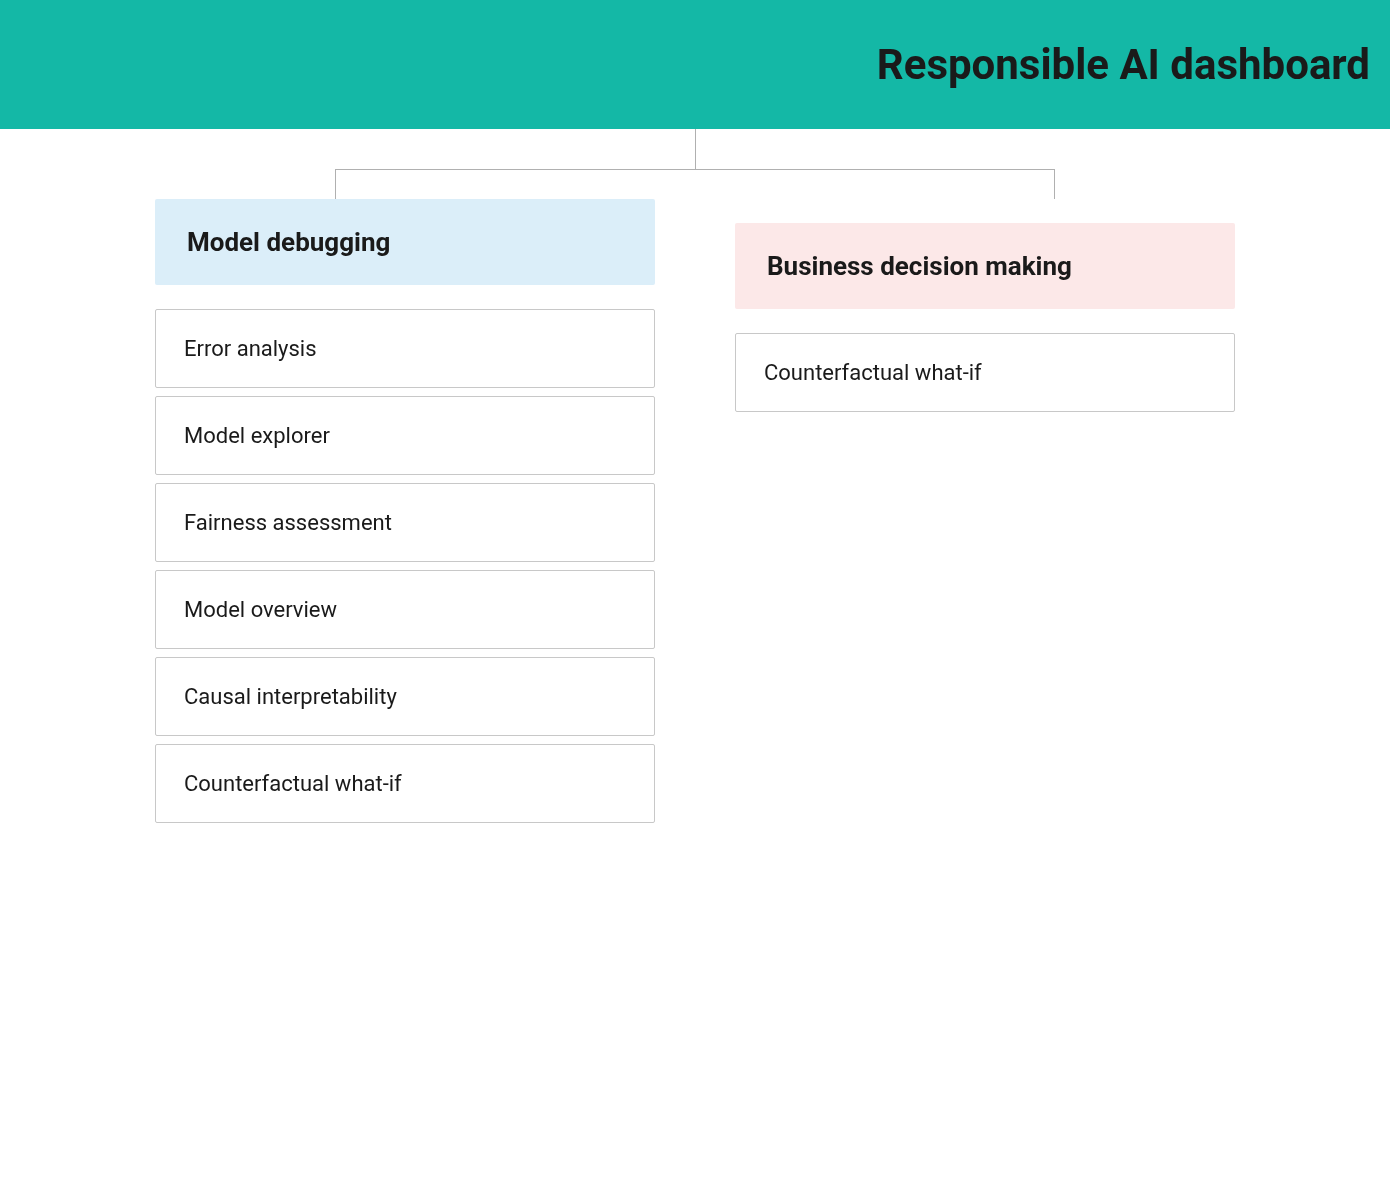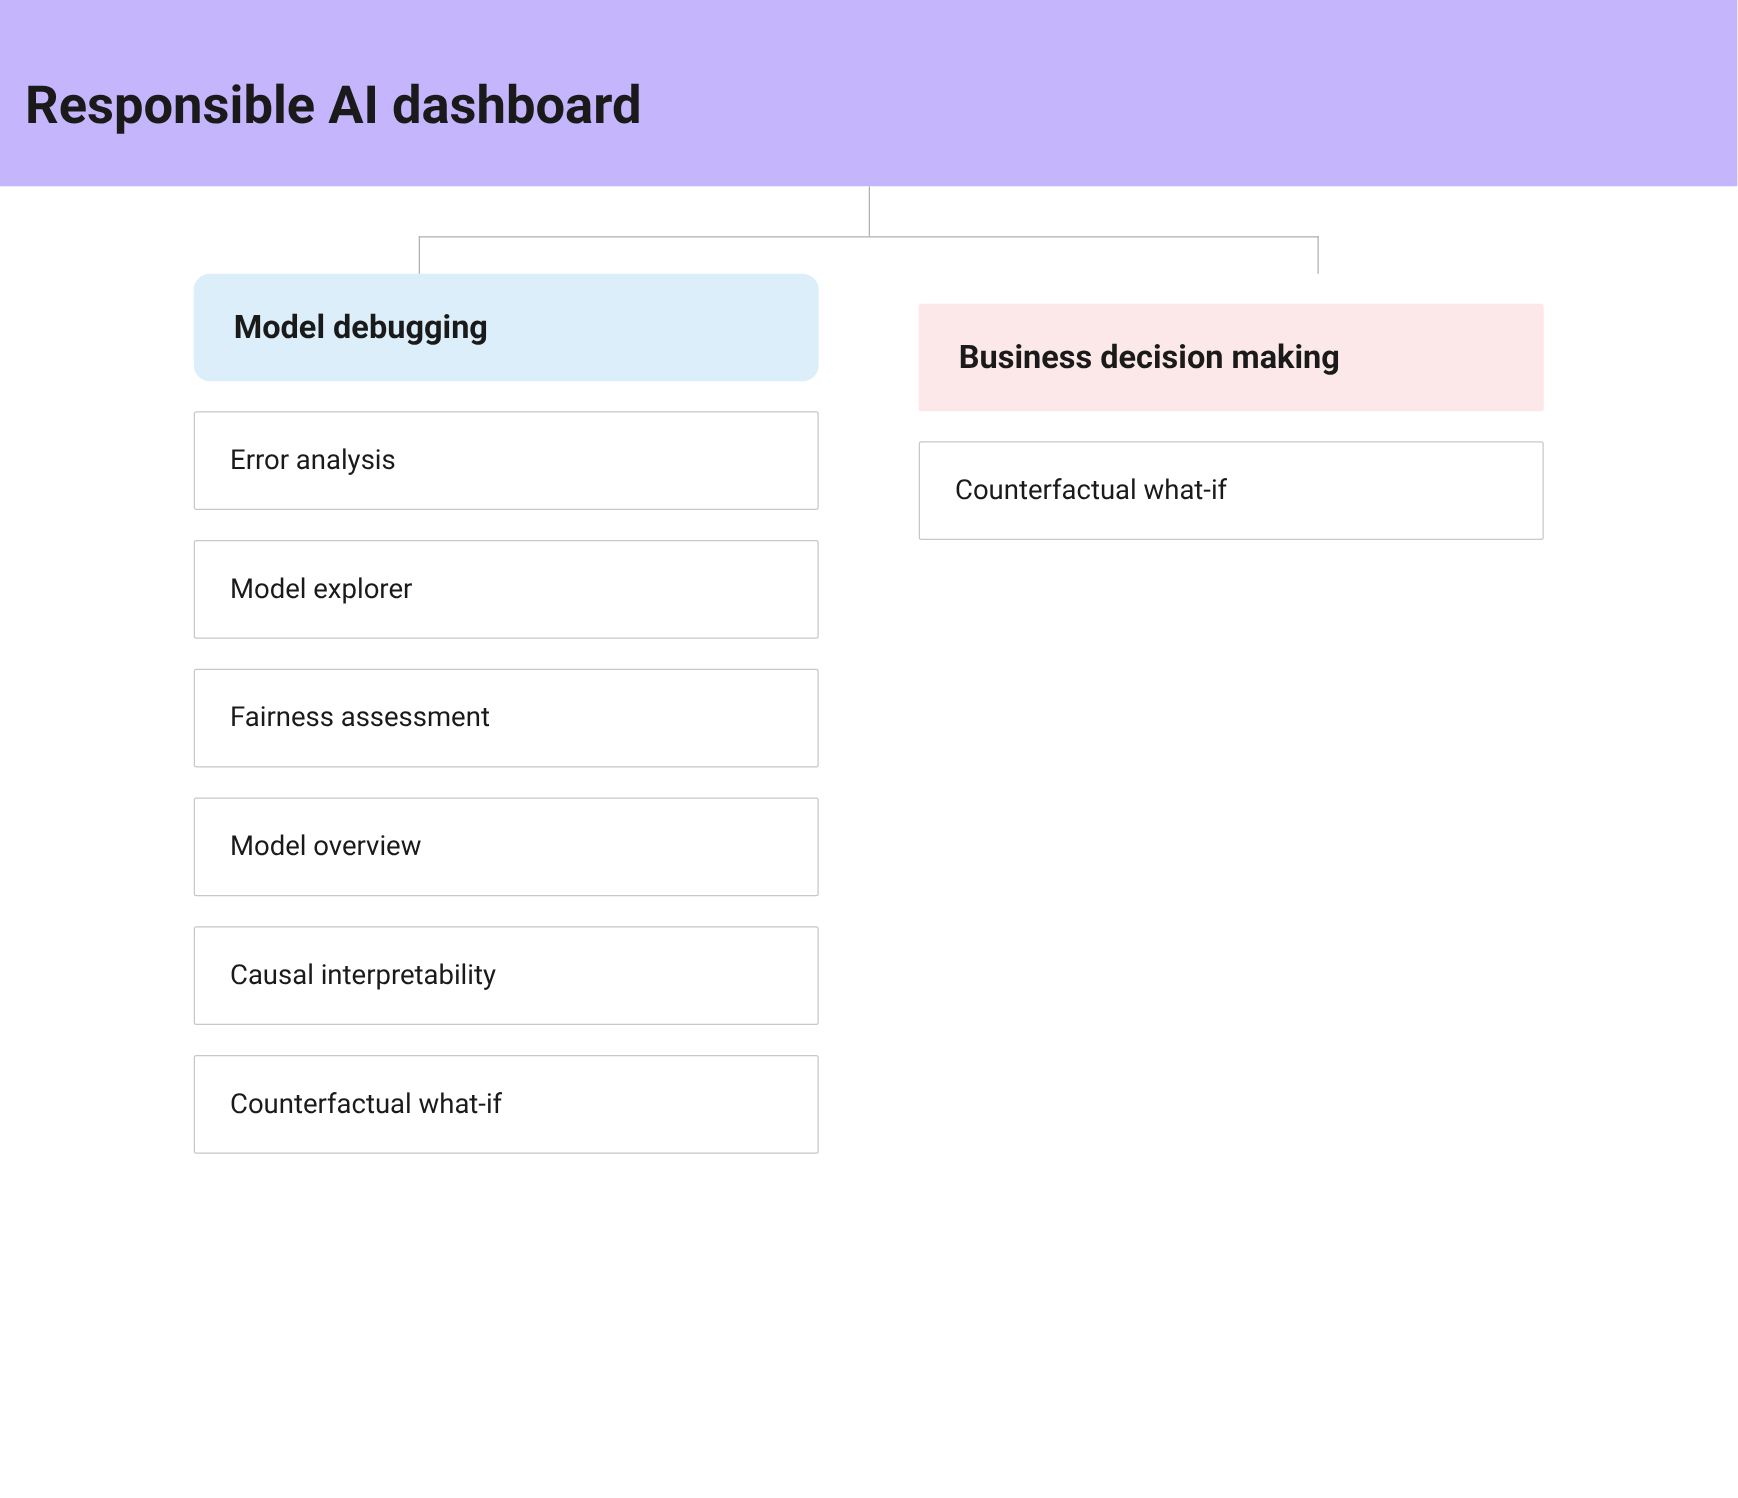--- a/index.html
+++ b/index.html
@@ -21,23 +21,23 @@
     .page-container {
       width: 100%;
       display: flex;
       flex-direction: column;
       align-items: center;
     }
 
     
     .header {
       width: 100%;
-      background: #c4b5fd;
-      padding: 60px 20px 40px 20px;
-      text-align: left;
+      background: #14b8a6;
+      padding: 40px 20px 40px 20px;
+      text-align: right;
     }
 
     .main-title {
       font-size: 42px;
       font-weight: 700;
       color: #1a1a1a;
     }
 
     
     .tree-root-connector {
@@ -77,36 +77,35 @@
       padding: 28px 32px;
       font-size: 26px;
       font-weight: 700;
       color: #1a1a1a;
       margin-bottom: 24px;
       border-radius: 2px;
     }
 
     .category-header-blue {
       background: #dbeef9;
-      border-radius: 13px;
     }
 
     .category-header-pink {
       background: #fce8e8;
       margin-top: 24px;
     }
 
     
     .item-box {
       border: 1.5px solid #c8c8c8;
       border-radius: 2px;
       padding: 26px 28px;
       font-size: 22px;
       color: #1a1a1a;
-      margin-bottom: 24px;
+      margin-bottom: 8px;
       background: #ffffff;
       cursor: pointer;
     }
 
     .item-box:last-child {
       margin-bottom: 0;
     }
   </style>
 </head>
 <body>

